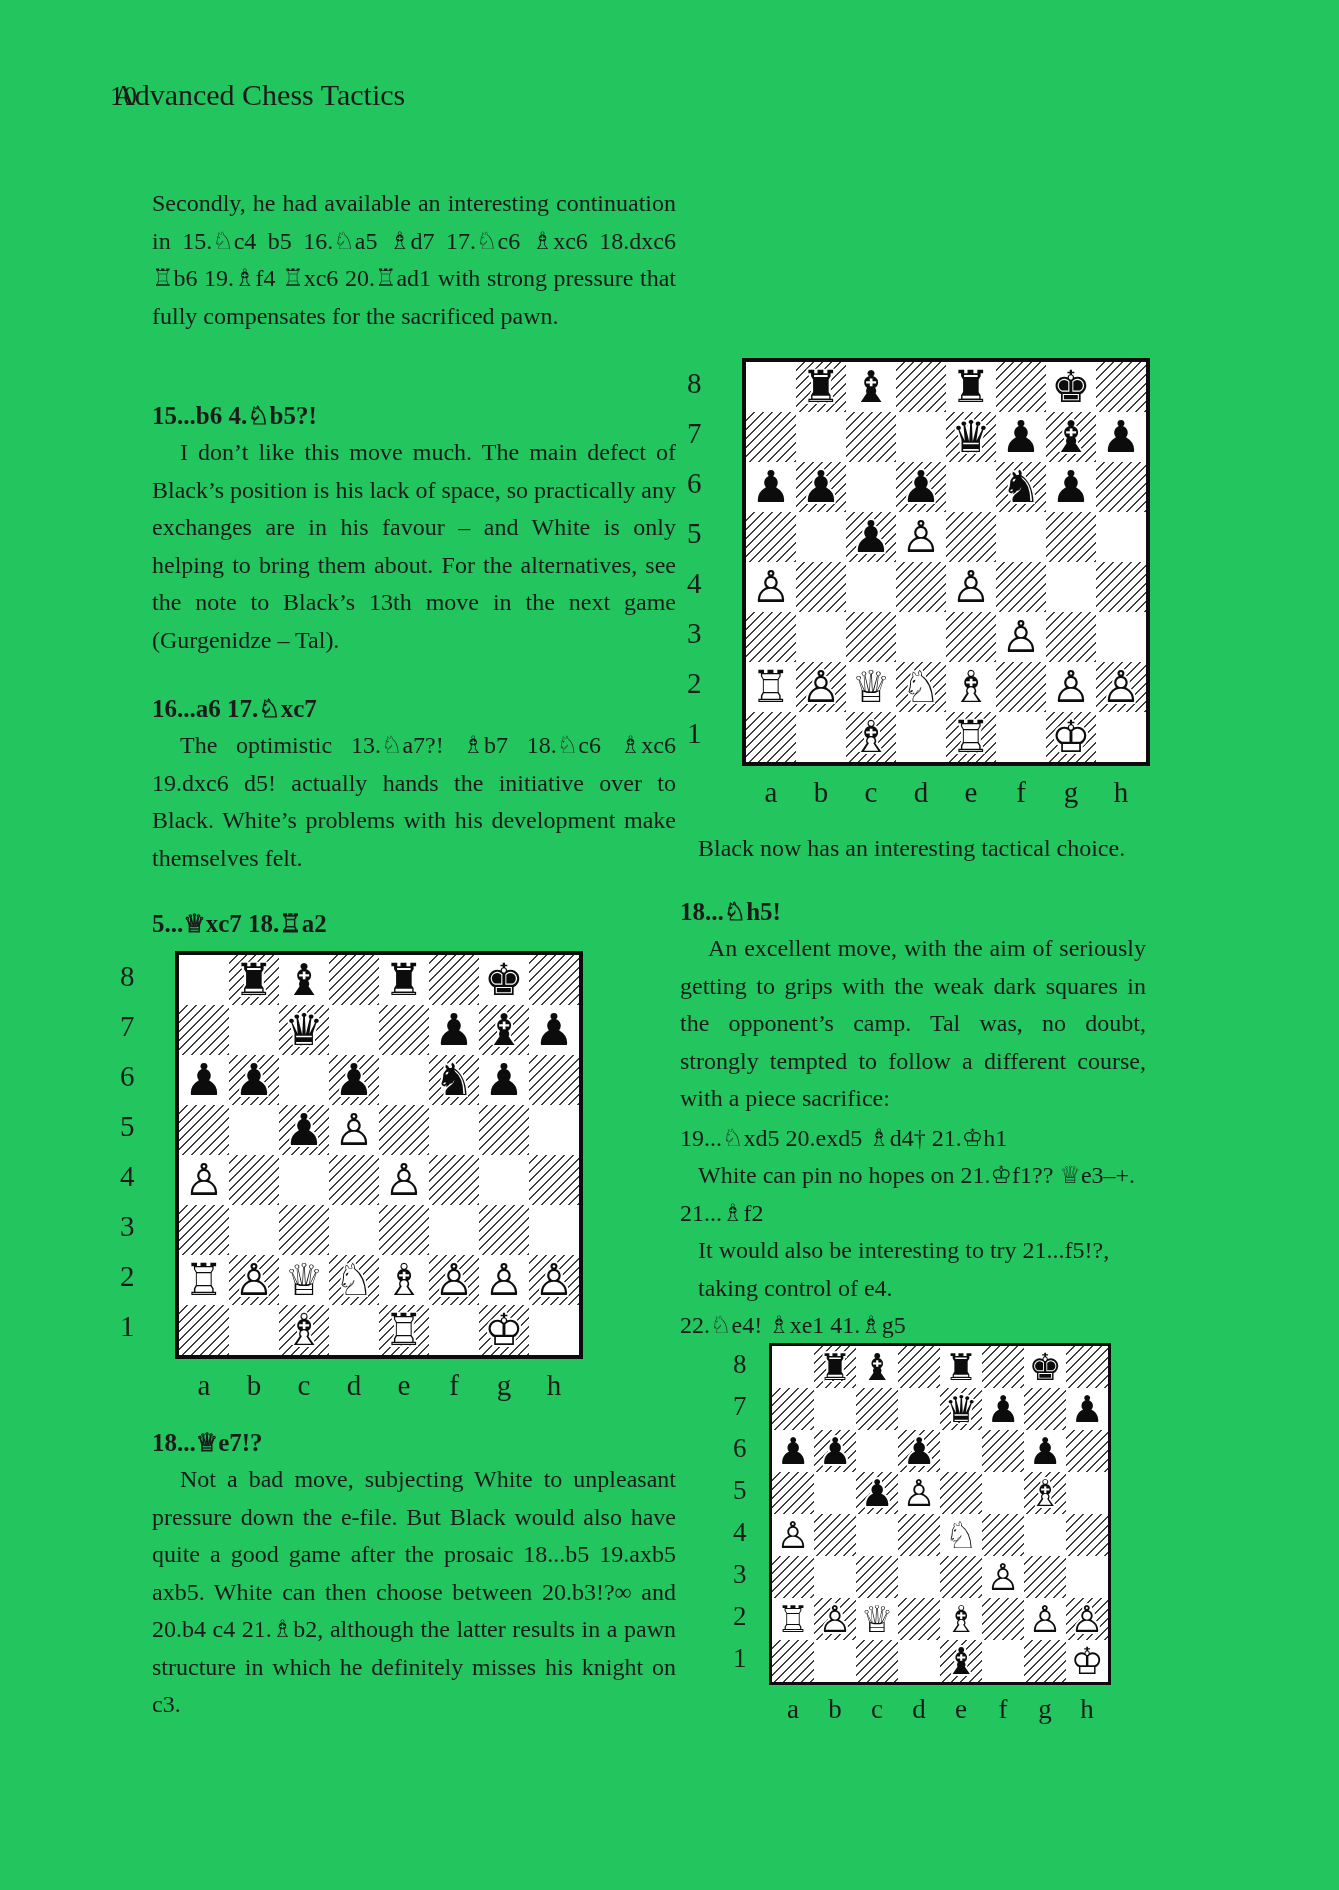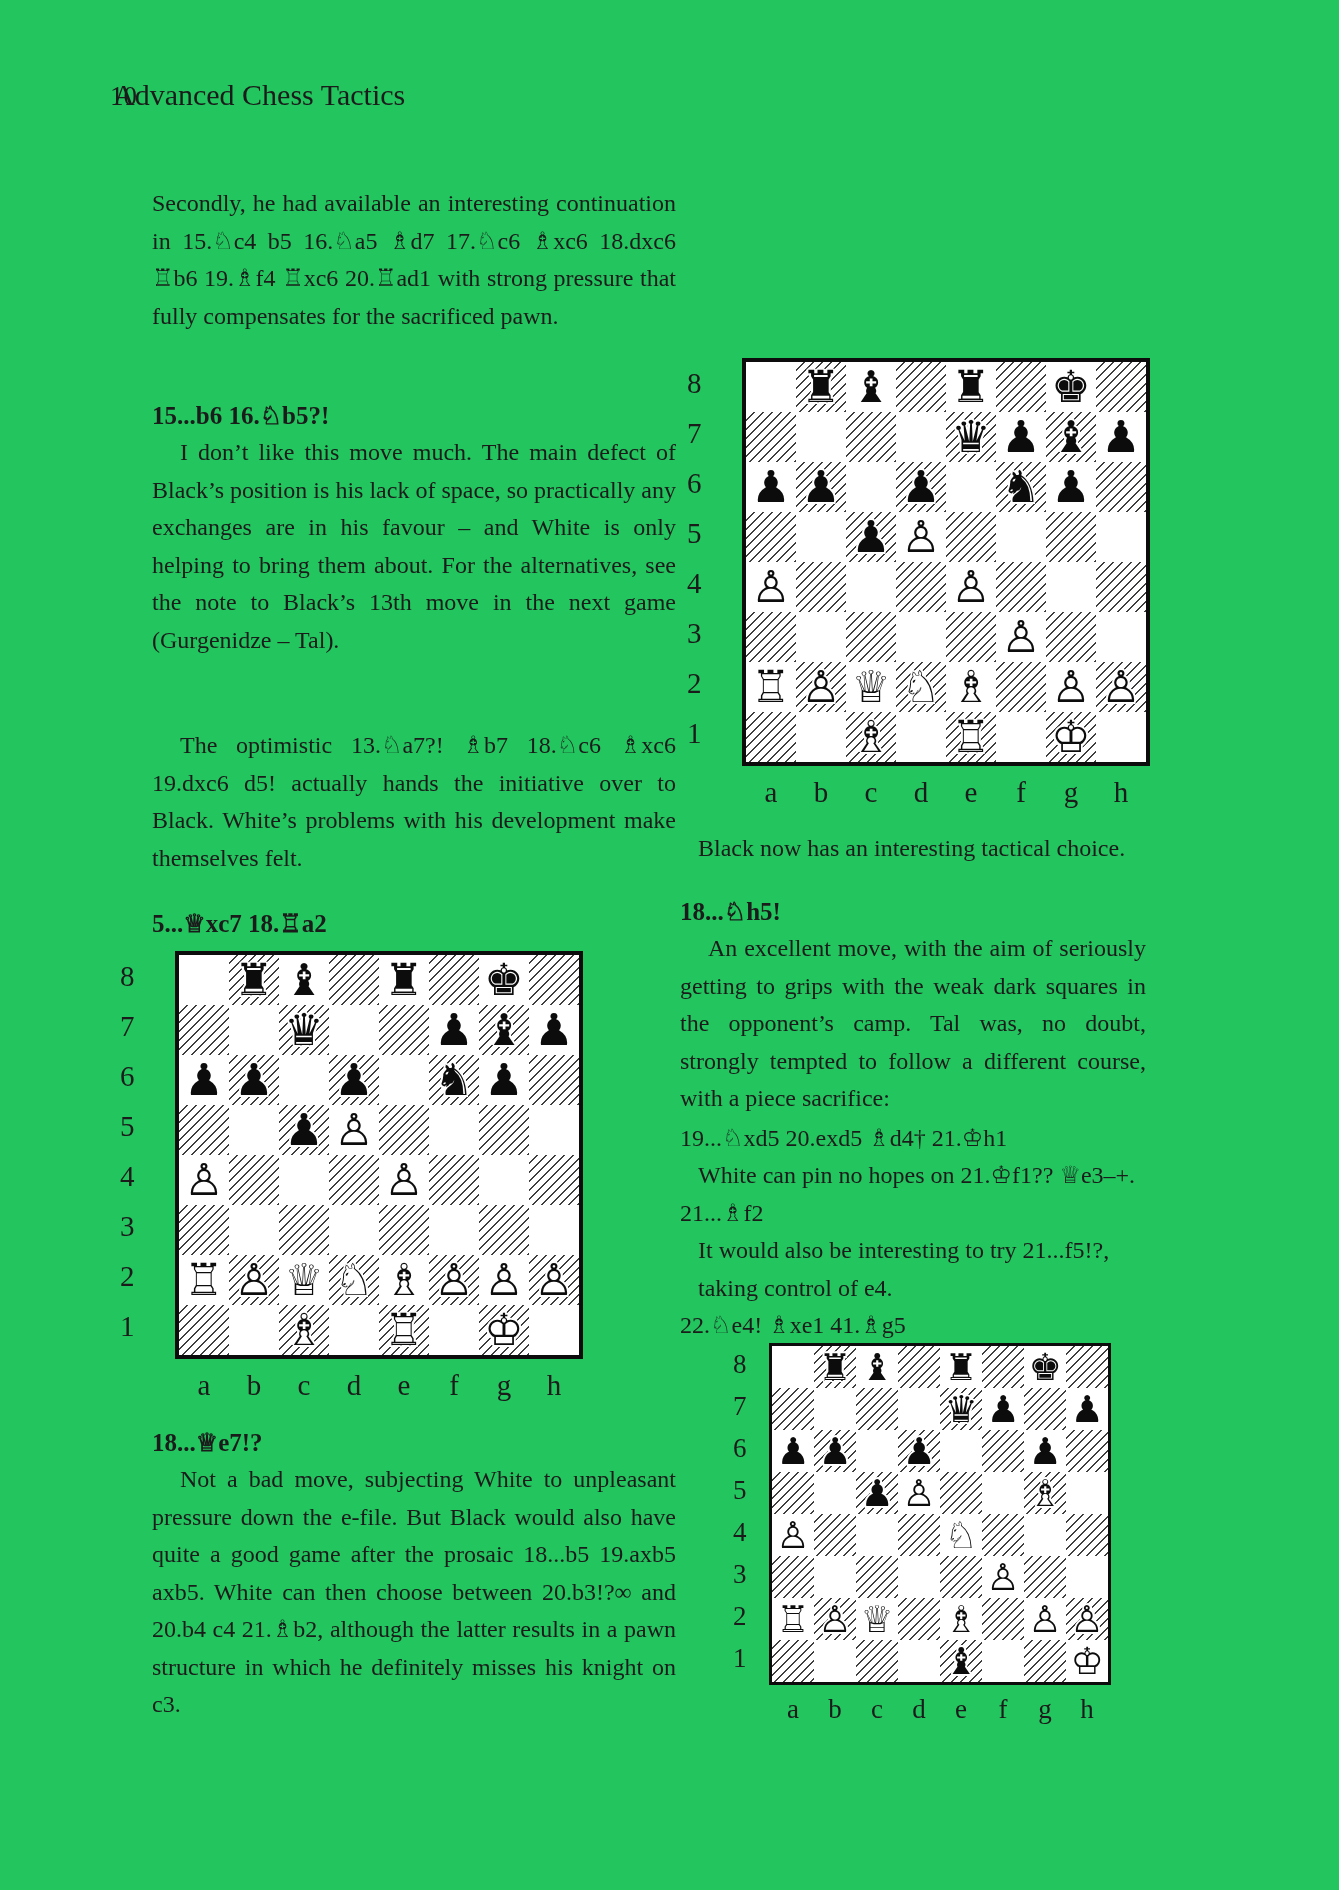--- a/index.html
+++ b/index.html
@@ -109,22 +109,23 @@
 </style>
 </head>
 <body>
 
 <div class="page">
 
   <div class="abs page-number">10</div>
   <div class="abs running-header">Advanced Chess Tactics</div>
 
   <div class="abs lcol body-text" id="lp1">Secondly, he had available an interesting continuation in 15.♘c4 b5 16.♘a5 ♗d7 17.♘c6 ♗xc6 18.dxc6 ♖b6 19.♗f4 ♖xc6 20.♖ad1 with strong pressure that fully compensates for the sacrificed pawn.</div>
-  <div class="abs lcol heading" id="lh1">15...b6 16.♘b5?!</div>
+  <div class="abs lcol heading" id="lh1">15...b6 4.♘b5?!</div>
   <div class="abs lcol body-text indent" id="lp2">I don’t like this move much. The main defect of Black’s position is his lack of space, so practically any exchanges are in his favour – and White is only helping to bring them about. For the alternatives, see the note to Black’s 13th move in the next game (Gurgenidze – Tal).</div>
+  <div class="abs lcol heading" id="lh2">16...a6 17.♘xc7</div>
   <div class="abs lcol body-text indent" id="lp3">The optimistic 13.♘a7?! ♗b7 18.♘c6 ♗xc6 19.dxc6 d5! actually hands the initiative over to Black. White’s problems with his development make themselves felt.</div>
   <div class="abs lcol heading" id="lh3">5...♕xc7 18.♖a2</div>
 
   <div class="diagram sq50 pos-d1">
       <div class="d-row">
         <div class="ranks">
           <span>8</span>
           <span>7</span>
           <span>6</span>
           <span>5</span>

